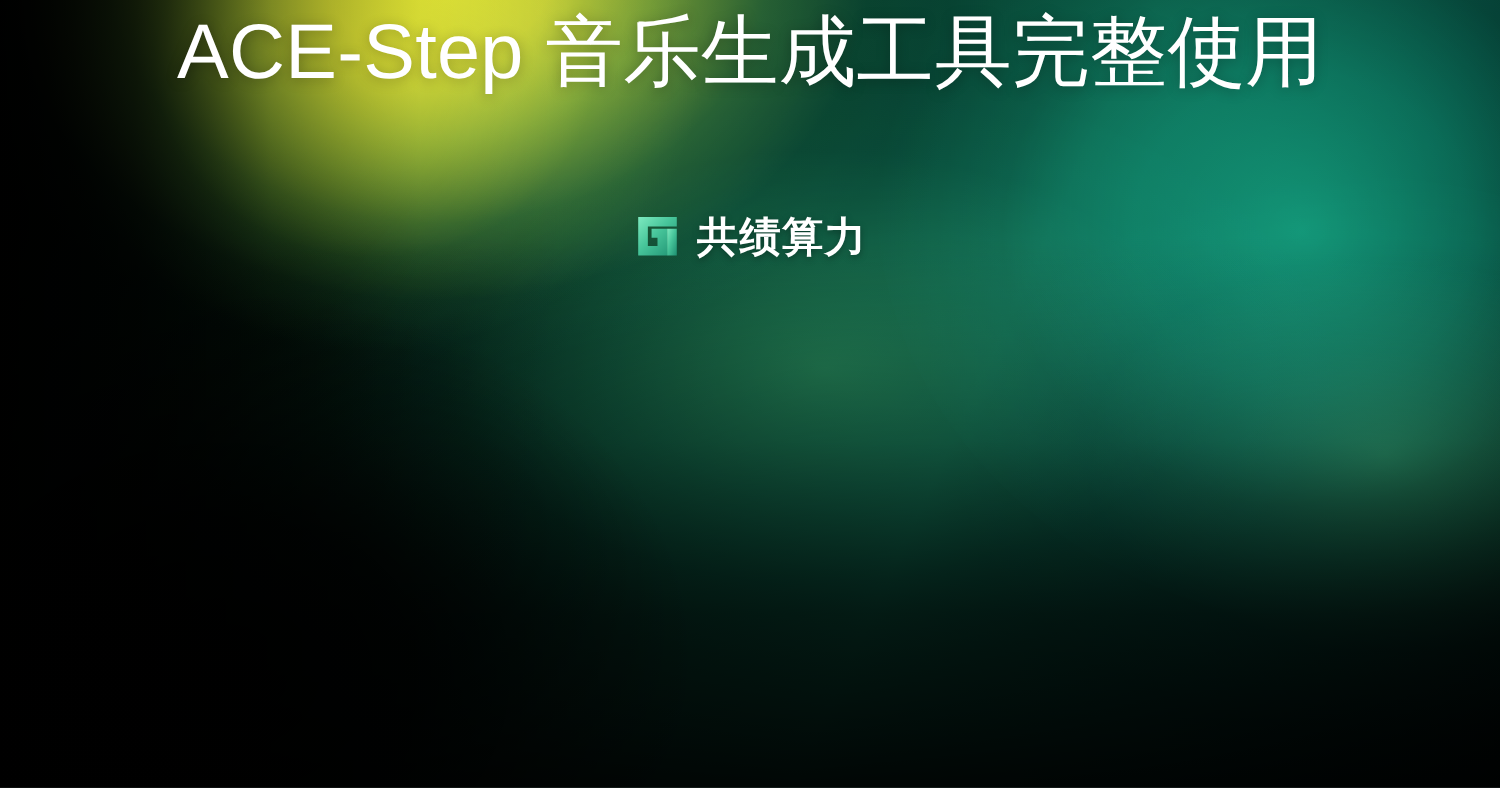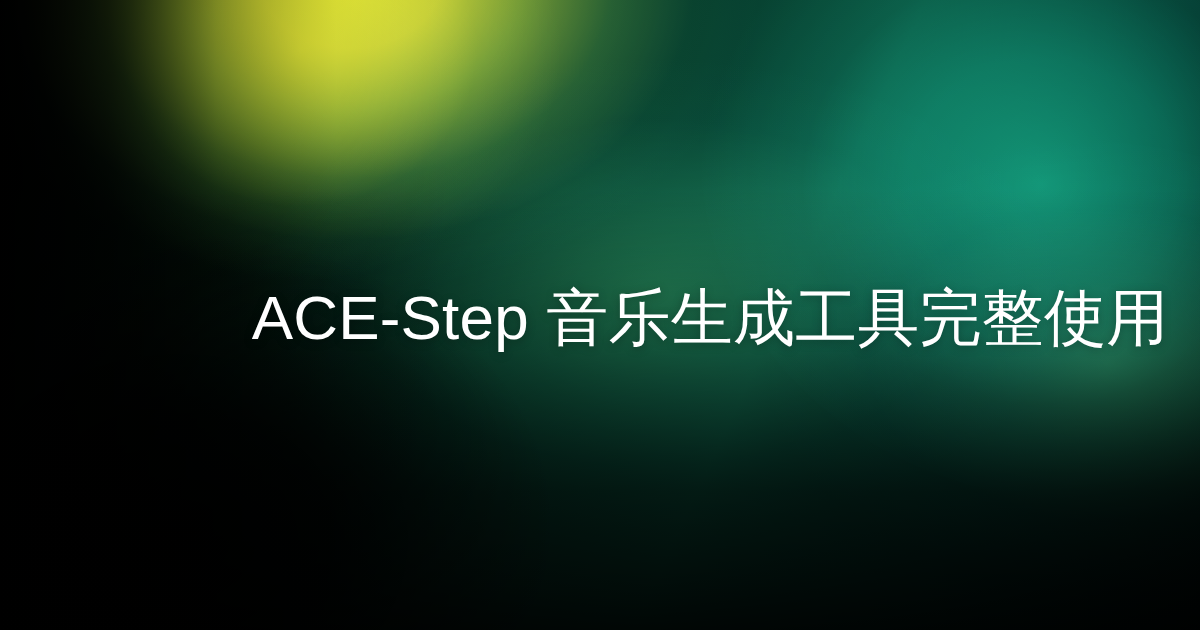--- a/index.html
+++ b/index.html
@@ -134,23 +134,23 @@
        rgba(0,0,0,0.80) 40%,
        rgba(0,0,0,0.35) 70%,
        rgba(0,0,0,0) 100%);
   }
 
   
   .content {
     position: absolute;
     inset: 0;
     display: flex;
-    flex-direction: row;
+    flex-direction: column;
     align-items: center;
-    justify-content: flex-end;
+    justify-content: flex-start;
     padding-top: 6px;
   }
 
   .headline {
     width: 980px;
     text-align: center;
     color: #ffffff;
     font-size: 62px;
     line-height: 72px;
     font-weight: 400;
@@ -199,15 +199,29 @@
   <div class="bg-shade-bottom"></div>
   <div class="bg-shade-left"></div>
   <div class="bg-shade-corner"></div>
 
   <div class="content">
 
     <h1 class="headline">
       <span class="ln">ACE-Step 音乐生成工具完整使用</span>
     </h1>
 
+    <div class="brand">
+      <svg class="brand-mark" viewBox="0 0 64 64">
+        <defs>
+          <linearGradient id="gmark" x1="0" y1="0" x2="1" y2="1">
+            <stop offset="0%" stop-color="#7eeac0"></stop>
+            <stop offset="45%" stop-color="#47c59a"></stop>
+            <stop offset="100%" stop-color="#1d8f70"></stop>
+          </linearGradient>
+        </defs>
+        <path fill="url(#gmark)" d="M6 6 H58 V19 H19 V45 H32 V34 H24 V22 H45 V58 H6 Z"></path>
+        <path fill="url(#gmark)" d="M45 22 H58 V58 H45 Z"></path>
+      </svg>
+      <span class="brand-name">共绩算力</span>
+    </div>
 
   </div>
 </div>
 
 </body></html>

